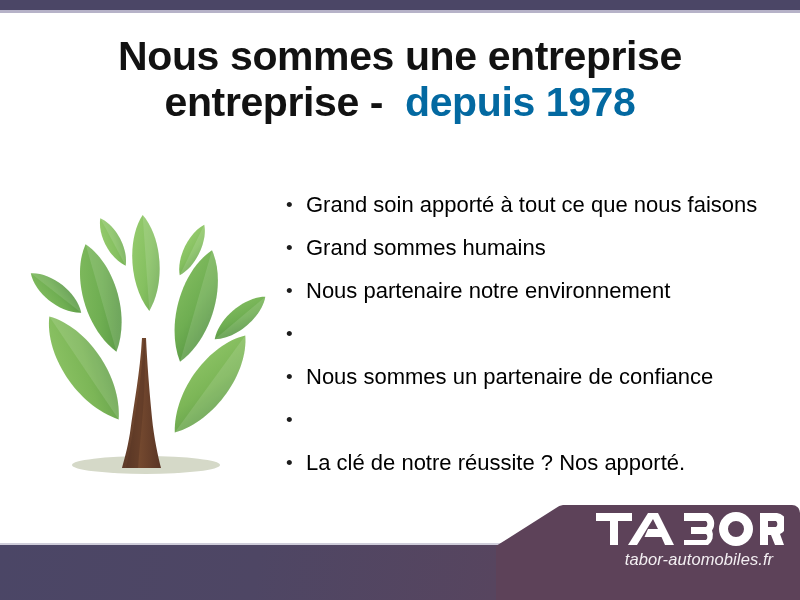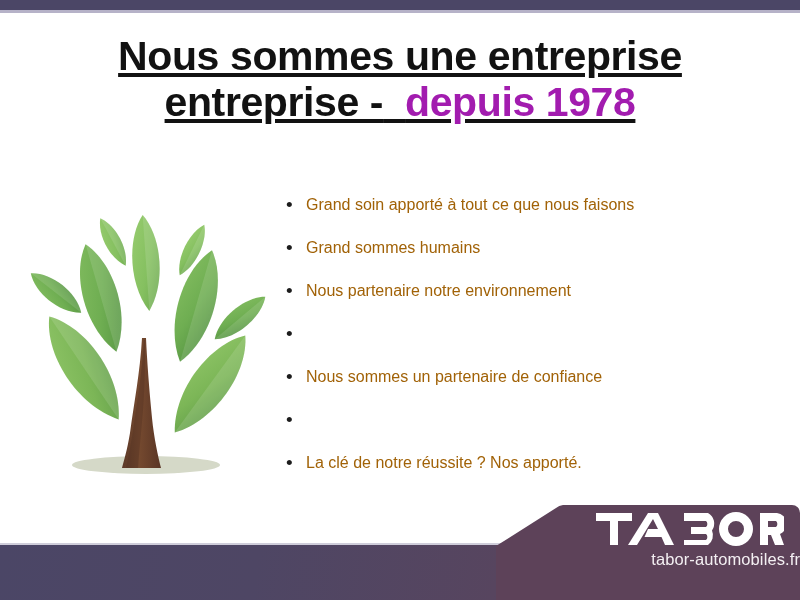--- a/index.html
+++ b/index.html
@@ -60,24 +60,23 @@
     width: 720px;
     text-align: center;
     line-height: 1.12;
   }
   .title-line {
     font-size: 41px;
     font-weight: bold;
     color: #121212;
     letter-spacing: -0.4px;
     white-space: nowrap;
-    text-decoration: underline;
   }
   .title-accent {
-    color: #a21caf;
+    color: #0369a1;
     margin-top: 35px;
   }
 
   
   .bullets {
     position: absolute;
     left: 286px;
     top: 192px;
     width: 480px;
   }
@@ -88,23 +87,23 @@
   }
   .bullet-dot {
     width: 20px;
     flex: 0 0 20px;
     font-size: 19px;
     line-height: 26px;
     color: #1c1c1c;
     text-align: left;
   }
   .bullet-text {
-    font-size: 16px;
+    font-size: 22px;
     line-height: 26px;
-    color: #a16207;
+    color: #000000;
     white-space: nowrap;
   }
 
   
   .tree {
     position: absolute;
     left: 18px;
     top: 188px;
     width: 256px;
     height: 300px;
@@ -118,21 +117,22 @@
     width: 304px;
     height: 97px;
   }
   .logo-badge svg { display: block; }
 
   .logo-text-wrap {
     position: absolute;
     left: 596px;
     top: 510px;
     width: 204px;
-    text-align: right;
+    text-align: center;
+    font-style: italic;
   }
   .logo-wordmark {
     display: block;
     width: 188px;
     height: 38px;
   }
   .logo-tagline {
     display: block;
     margin-top: 2px;
     margin-left: 2px;

